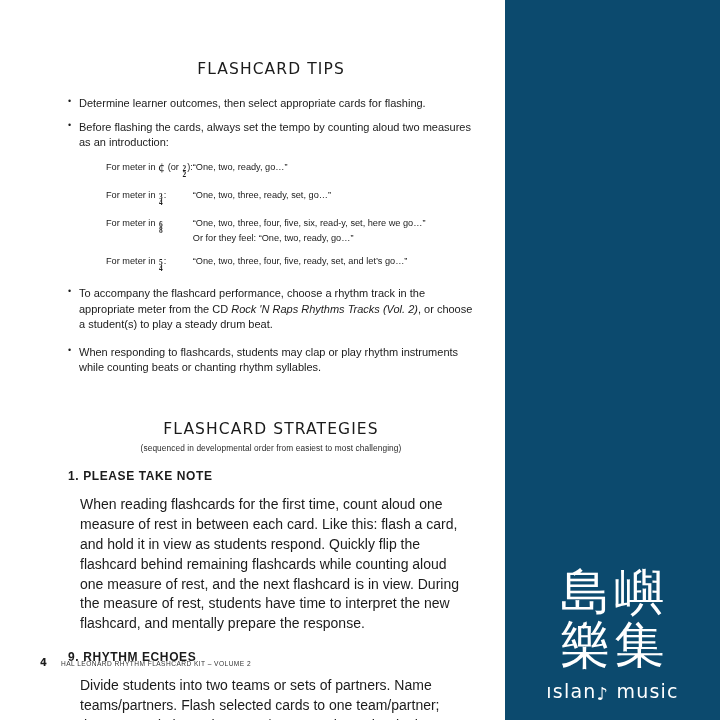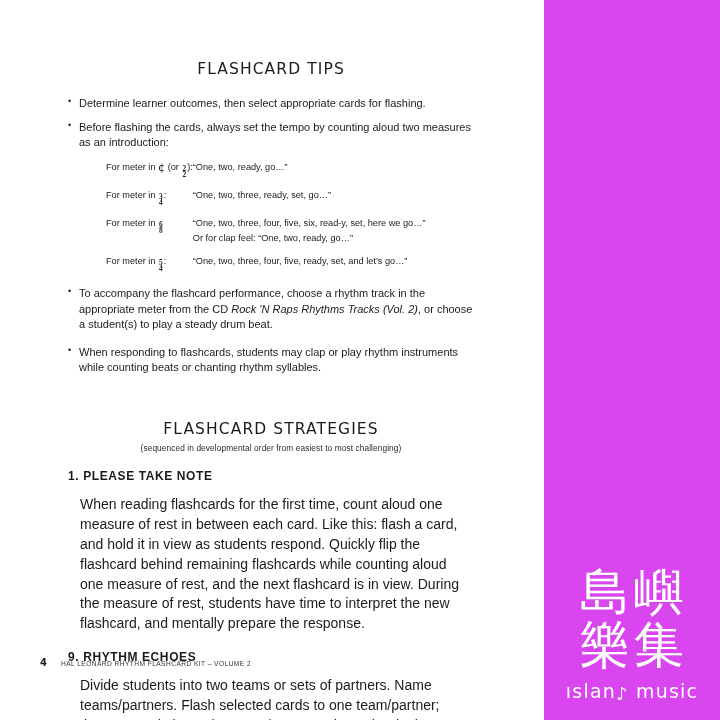--- a/index.html
+++ b/index.html
@@ -15,21 +15,22 @@
     position: relative;
   }
 
   
   #teal-panel {
     position: absolute;
     top: 0;
     right: 0;
     width: 176px;
     height: 720px;
-    background: #d946ef;
+    background: #0c4a6e;
+    padding-left: 39px;
   }
   #logo-block {
     position: absolute;
     left: 0;
     right: 0;
     bottom: 18px;
     text-align: center;
     color: #ffffff;
   }
   #logo-cjk {
@@ -244,21 +245,21 @@
         <tr>
           <td class="meter-label">
             <span>For meter in</span>
             <span class="timesig">
               <span>6</span>
               <span>8</span>
             </span><span></span>
           </td>
           <td class="meter-quote">
             <span>“One, two, three, four, five, six, read-y, set, here we go…”</span>
-            <span class="quote-alt">Or for clap feel: “One, two, ready, go…”</span>
+            <span class="quote-alt">Or for they feel: “One, two, ready, go…”</span>
           </td>
         </tr>
 
         <tr>
           <td class="meter-label">
             <span>For meter in</span>
             <span class="timesig">
               <span>5</span>
               <span>4</span>
             </span><span>:</span>

